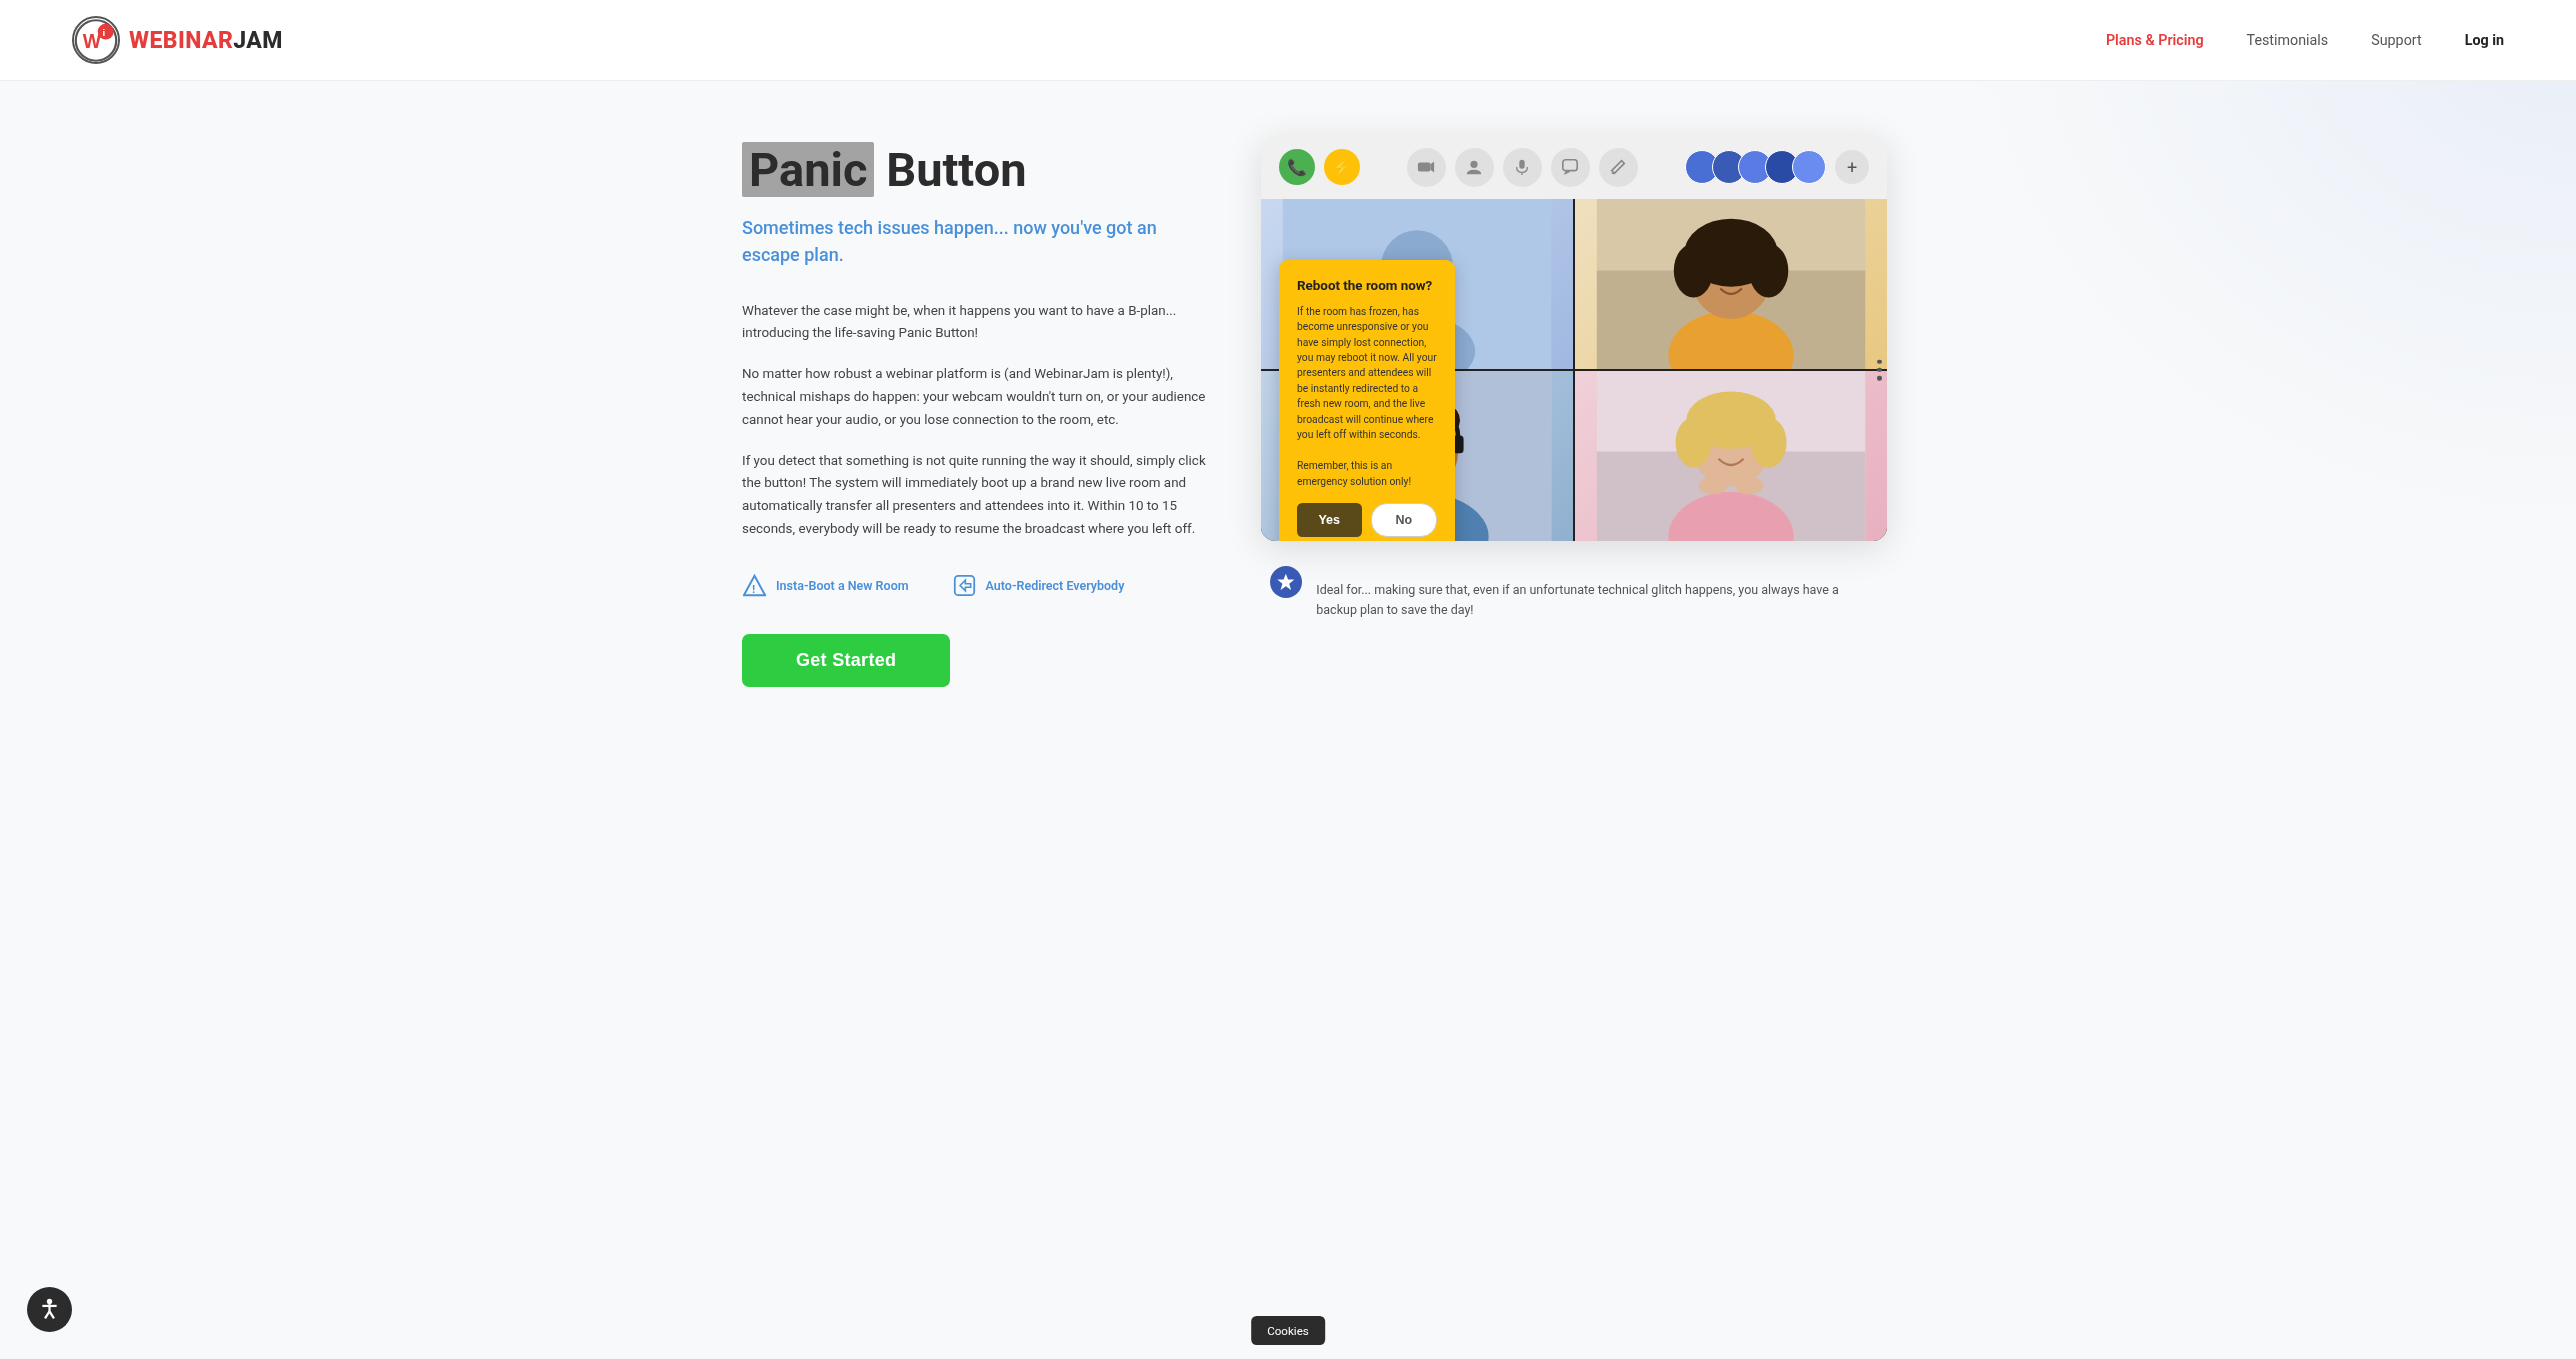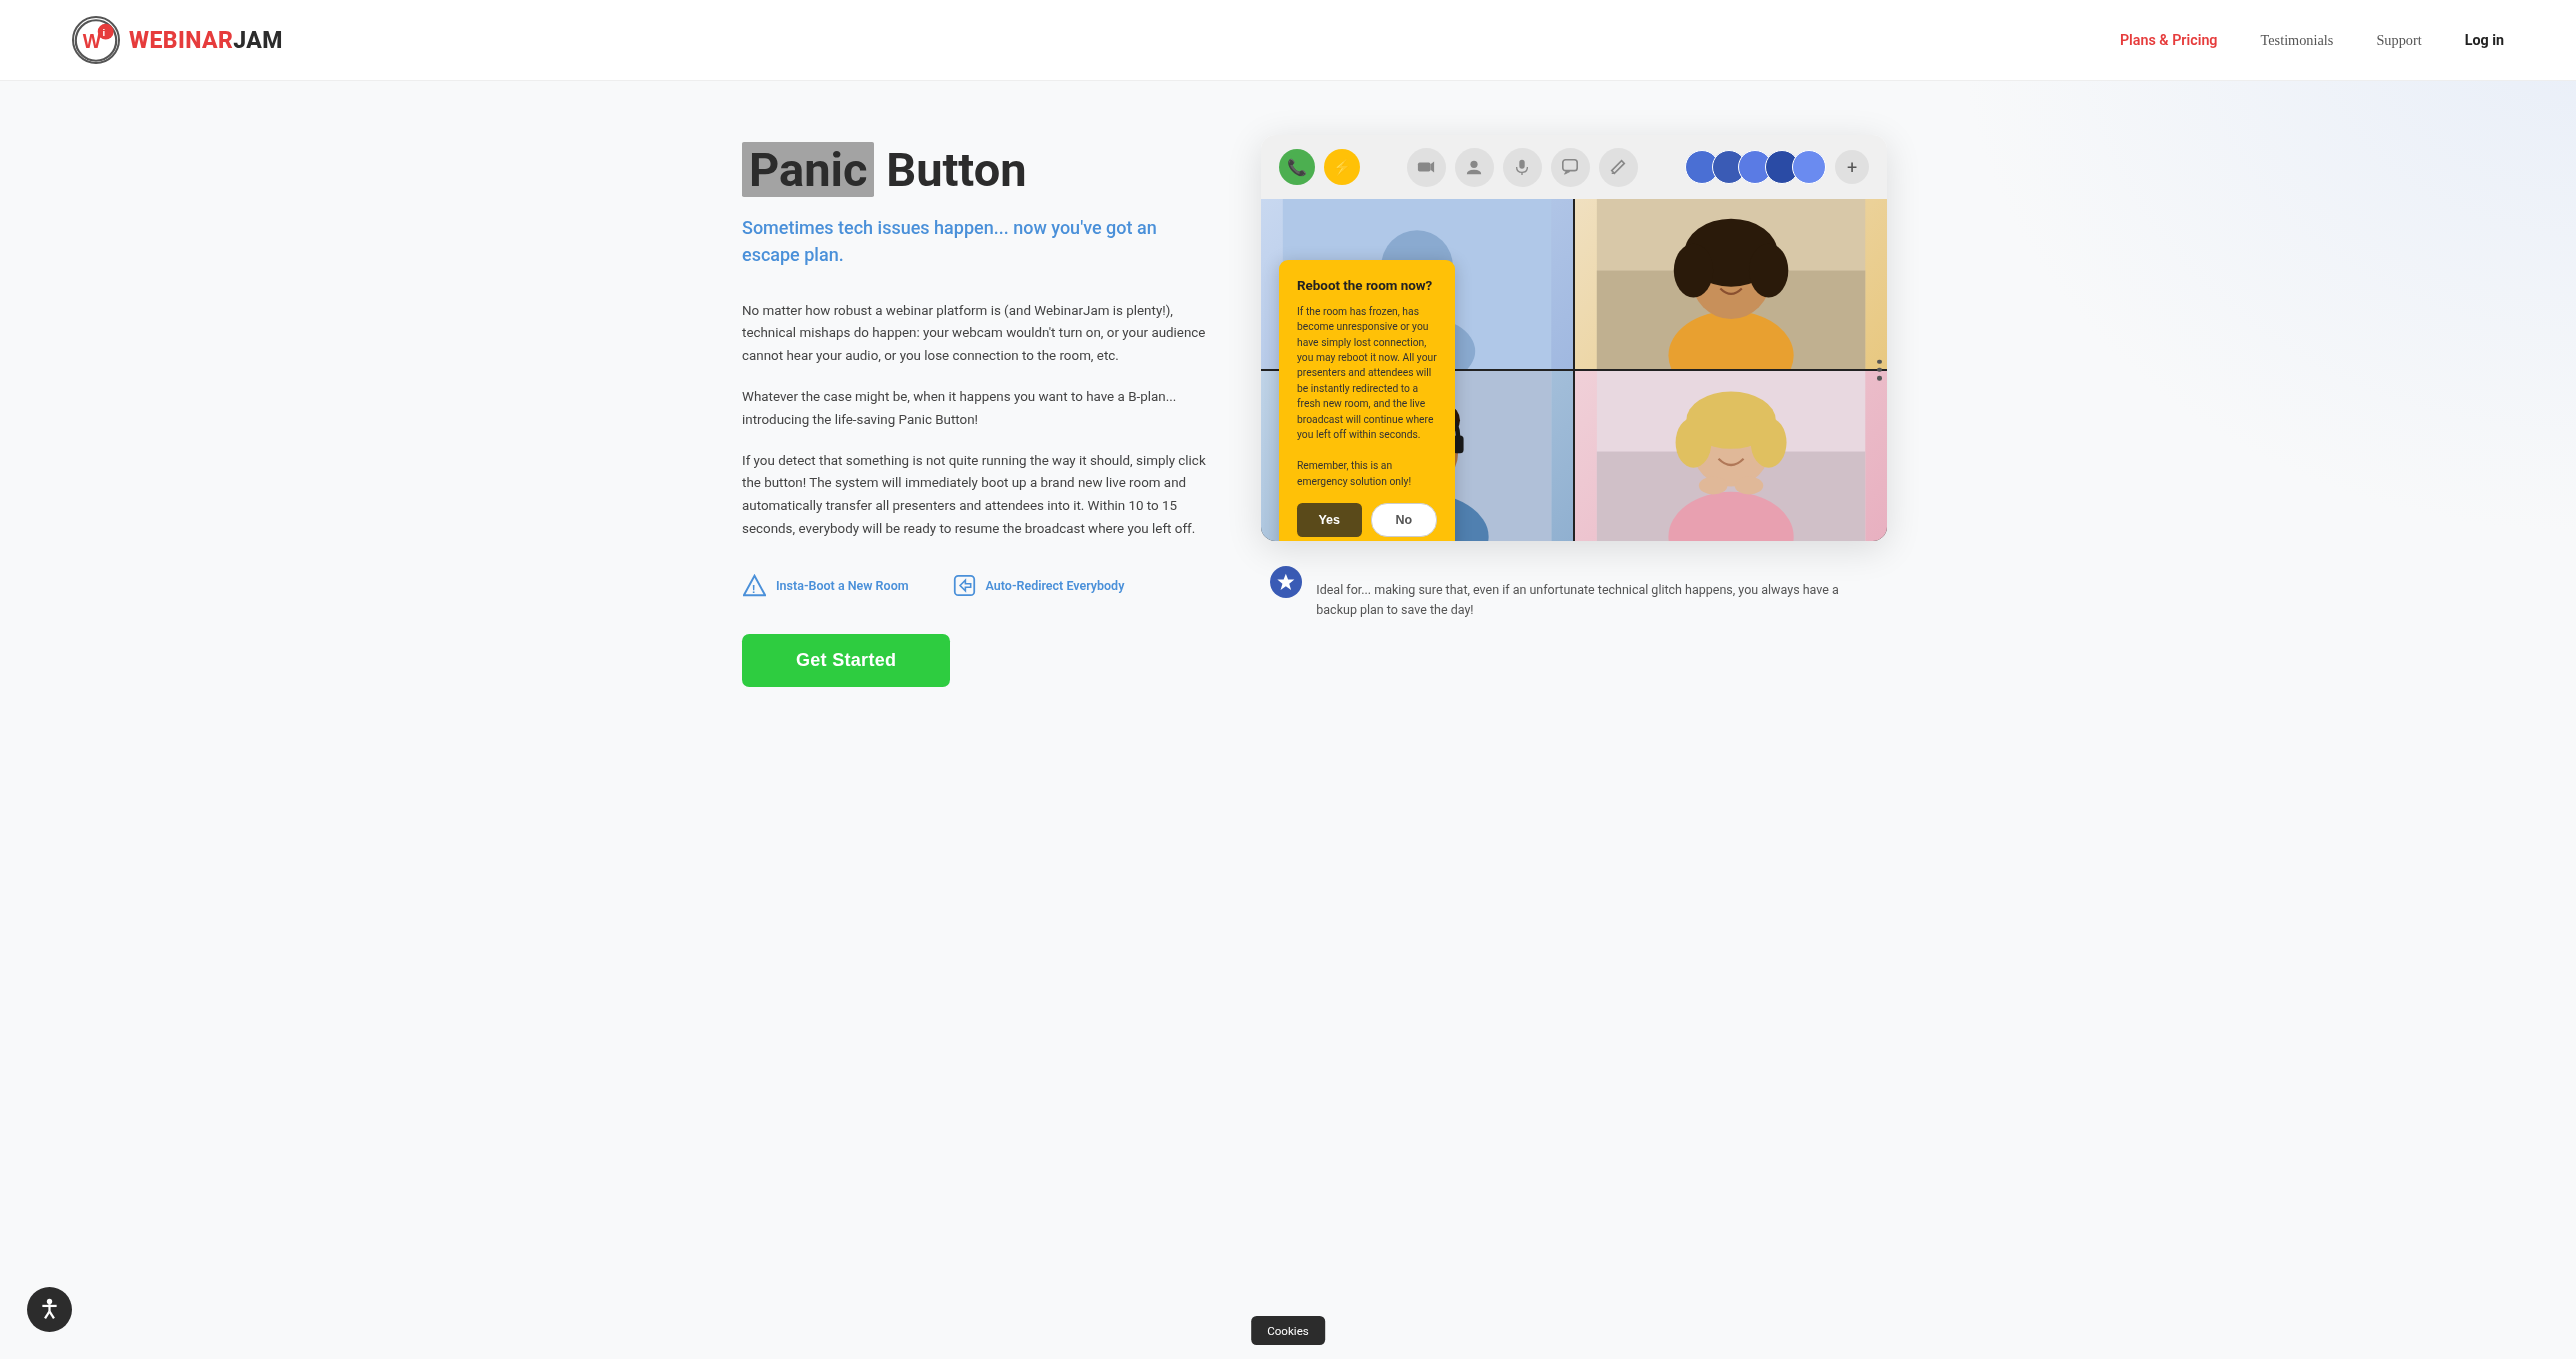--- a/index.html
+++ b/index.html
@@ -48,21 +48,21 @@
       display: flex;
       align-items: center;
       gap: 43px;
     }
     .nav-link {
       font-size: 14.3px;
       text-decoration: none;
       cursor: pointer;
     }
     .nav-link.active { color: #e63c3c; font-weight: 600; }
-    .nav-link.normal { color: #555; font-family: Liberation Serif, serif; }
+    .nav-link.normal { color: #555; }
     .nav-link.bold { color: #222; font-weight: 700; }
 
     
     .main-content {
       display: flex;
       align-items: flex-start;
       padding: 54px 72px 54px 125px;
       gap: 54px;
       max-width: 1342px;
       margin: 0 auto;
@@ -408,22 +408,22 @@
 
 <div class="bg-decoration"></div>
 
 <div class="main-content">
 
   <div class="left-panel">
     <h1 class="page-title">
       <span class="title-highlight">Panic</span><span> Button</span>
     </h1>
     <p class="subtitle">Sometimes tech issues happen... now you've got an escape plan.</p>
+    <p class="body-text">Whatever the case might be, when it happens you want to have a B-plan... introducing the life-saving Panic Button!</p>
     <p class="body-text">No matter how robust a webinar platform is (and WebinarJam is plenty!), technical mishaps do happen: your webcam wouldn't turn on, or your audience cannot hear your audio, or you lose connection to the room, etc.</p>
-    <p class="body-text">Whatever the case might be, when it happens you want to have a B-plan... introducing the life-saving Panic Button!</p>
     <p class="body-text">If you detect that something is not quite running the way it should, simply click the button! The system will immediately boot up a brand new live room and automatically transfer all presenters and attendees into it. Within 10 to 15 seconds, everybody will be ready to resume the broadcast where you left off.</p>
 
     <div class="features-row">
       <div class="feature-item">
         <div class="feature-icon">
           <svg width="23" height="23" viewBox="0 0 26 26" style="font-size:14px">
             <polygon points="13,2 25,24 1,24" fill="none" stroke="#4a90d9" stroke-width="2.2"></polygon>
             <text x="12" y="21" font-size="13" font-weight="900" fill="#4a90d9" text-anchor="middle" font-family="Arial">!</text>
           </svg>
         </div>

